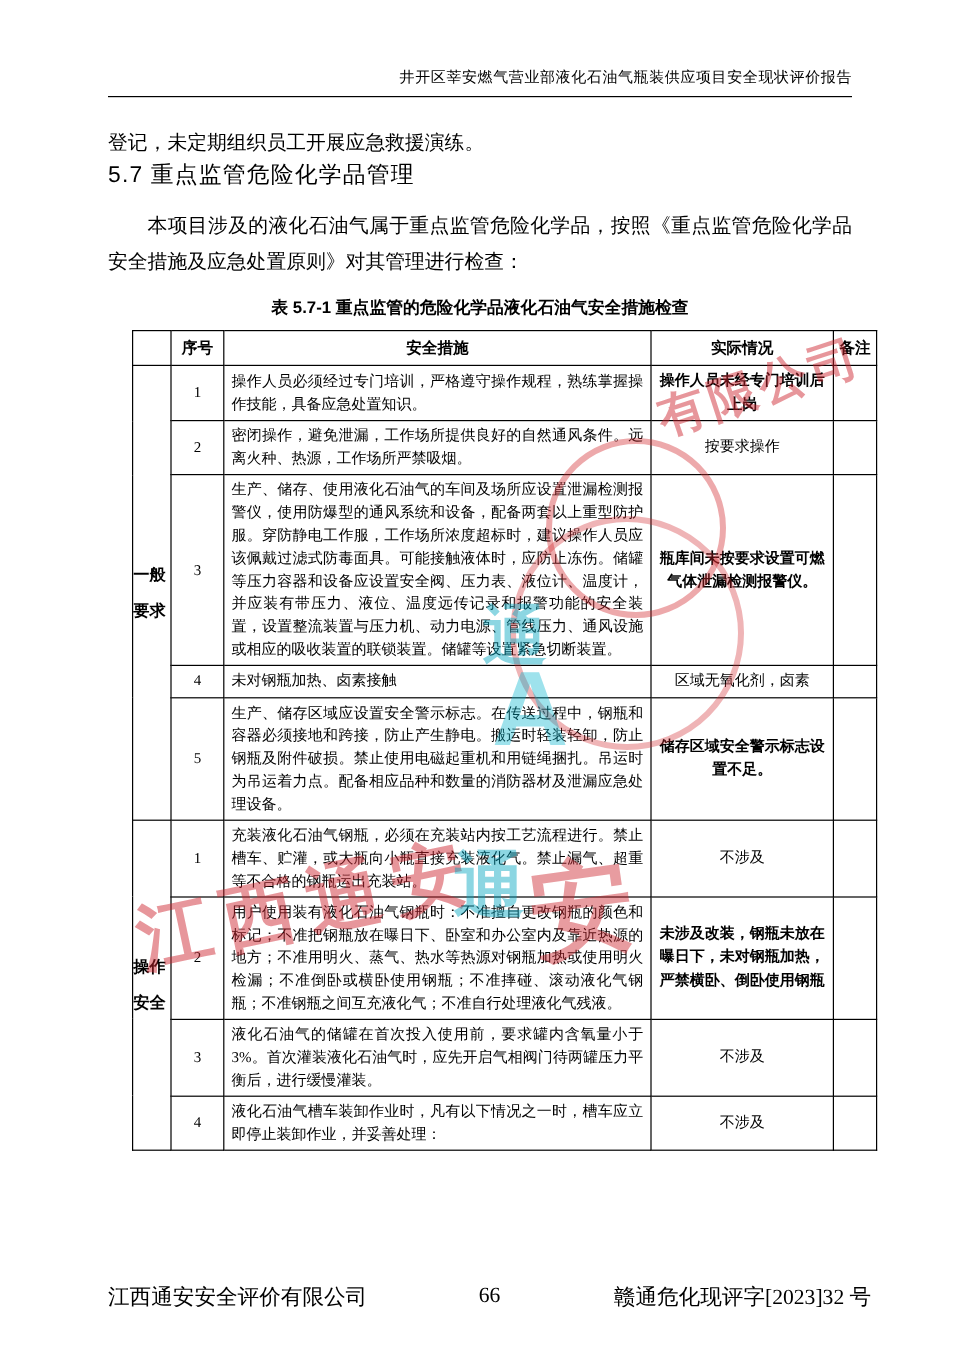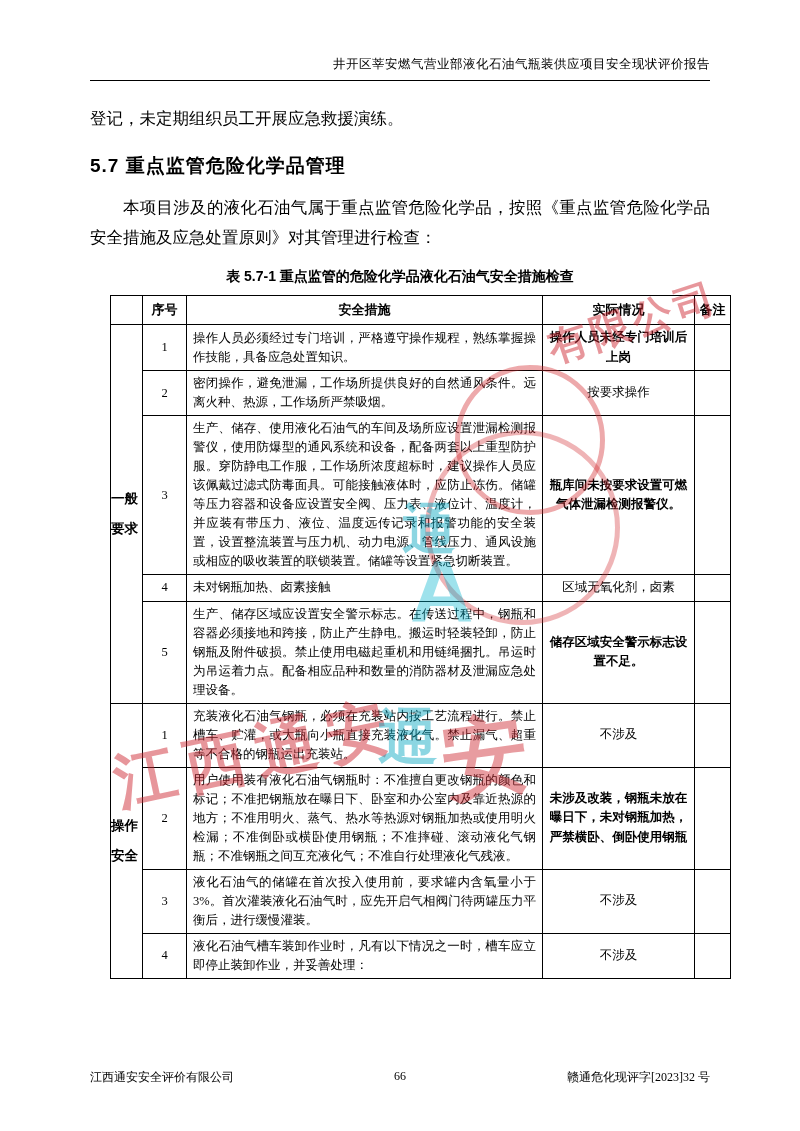--- a/index.html
+++ b/index.html
@@ -15,21 +15,21 @@
   
   .header { position:relative; z-index:1; padding:56px 90px 0; }
   .header-title {
     text-align:right; font-size:12.5px; letter-spacing:0.5px;
     padding-bottom:7px; border-bottom:1.5px solid #000;
   }
 
   
   .lead { margin-top:24px; font-size:16.5px; line-height:1.7; }
   .section-title {
-    margin-top:20px; font-size:19px; font-weight:700;
+    font-size:19px; font-weight:400;
     font-family:"Liberation Sans","DejaVu Sans",sans-serif;
     letter-spacing:1px;
   }
   .section-paragraph {
     margin-top:14px; font-size:16.5px; line-height:1.8;
     text-indent:2em; text-align:justify;
   }
   .table-title {
     margin-top:16px; text-align:center; font-size:14px; font-weight:700;
     font-family:Liberation Sans, sans-serif;
@@ -53,22 +53,22 @@
     padding:2px 0; word-break:break-all; font-weight:700;
   }
   td.no { text-align:center; }
   td.measure { text-align:justify; line-height:1.52; }
   td.actual { text-align:center; line-height:1.55; }
   td.actual.em { font-weight:700; }
   td.note { padding:2px; }
 
   
   .footer {
-    position:absolute; left:90px; right:90px; bottom:44px;
-    height:18px; font-size:12px; z-index:1;font-family:Liberation Serif, serif;
+    position:absolute; left:90px; right:74px; bottom:44px;
+    height:18px; font-size:18px; z-index:1;font-family:Liberation Serif, serif;
   }
   .footer .fl { position:absolute; left:0; }
   .footer .fc { position:absolute; left:50%; transform:translateX(-50%); }
   .footer .fr { position:absolute; right:0; }
 
   
   .watermark { position:absolute; inset:0; z-index:3; pointer-events:none; }
   .wm-circle { position:absolute; border-radius:50%; }
   .wm-c1 { left:455px; top:365px; width:150px; height:150px; border:5px solid rgba(210,40,45,0.40); }
   .wm-c2 { left:425px; top:430px; width:195px; height:195px; border:5px solid rgba(210,40,45,0.35); }

